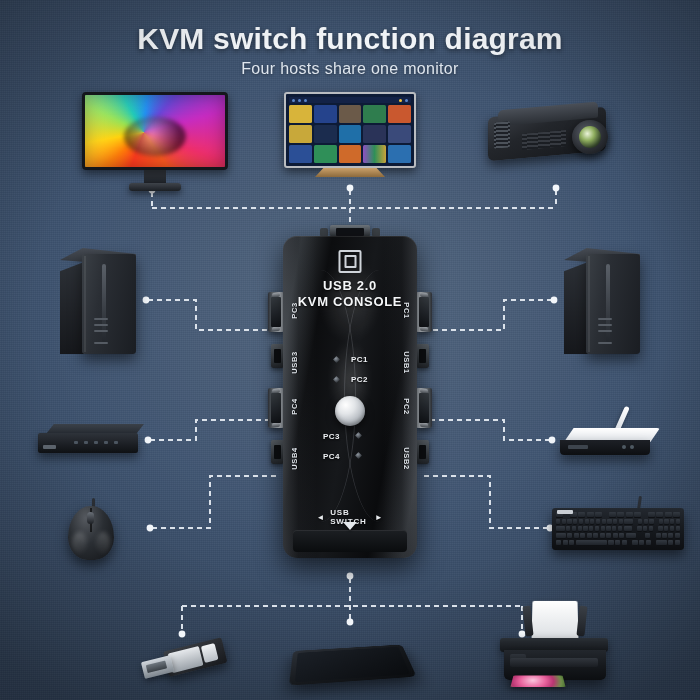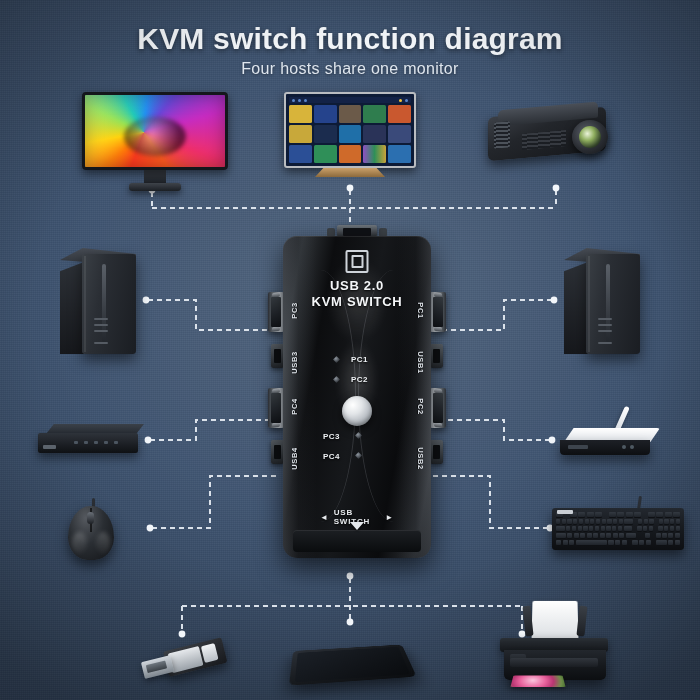--- a/index.html
+++ b/index.html
@@ -239,21 +239,21 @@
     background:linear-gradient(#23272d 0%,#15181c 55%,#0c0e11 100%);box-shadow:0 7px 14px rgba(0,0,0,.5);}
   .prn-tray{position:absolute;left:14px;top:58px;width:88px;height:9px;border-radius:2px;
     background:linear-gradient(#31363d,#1a1d22);}
   .prn-photo{position:absolute;left:16px;top:70px;width:52px;height:22px;border-radius:2px;
     background:radial-gradient(circle at 40% 45%, #f9c6dd 0%, #e9649e 38%, #b93572 62%, #6f8f4a 85%, #456b2d 100%);
     transform:perspective(160px) rotateX(58deg);box-shadow:0 3px 7px rgba(0,0,0,.4);}
   .prn-knob{position:absolute;left:14px;top:54px;width:16px;height:12px;border-radius:2px;
     background:linear-gradient(#2e333a,#16191d);}
 
   
-  #kvm{position:absolute;left:283px;top:236px;width:148px;height:322px;z-index:6;text-decoration:underline;}
+  #kvm{position:absolute;left:283px;top:236px;width:134px;height:322px;z-index:6;text-decoration:underline;}
   .kvm-shell{
     position:absolute;inset:0;border-radius:14px;
     background:
       linear-gradient(100deg,#1a1c20 0%,#303438 10%,#0c0d0f 26%,#16181b 50%,#0a0b0d 74%,#2a2d31 92%,#121417 100%);
     box-shadow:0 10px 26px rgba(0,0,0,.62), inset 0 1px 0 rgba(255,255,255,.09);
     overflow:hidden;
   }
   
   .kvm-gloss{
     position:absolute;left:50%;top:6%;width:64px;height:88%;transform:translateX(-50%);
@@ -719,21 +719,21 @@
       <div class="kvm-gloss"></div>
       <div class="endcap"></div>
     </div>
 
     <div class="usb-b-icon">
         <i></i>
       </div>
 
     <div class="kvm-title">
       <span>USB 2.0</span>
-      <span>KVM SWITCH</span>
+      <span>KVM CONSOLE</span>
     </div>
 
     <div class="pside l" style="top:70px">PC3</div>
     <div class="pside l" style="top:122px">USB3</div>
     <div class="pside l" style="top:166px">PC4</div>
     <div class="pside l" style="top:218px">USB4</div>
 
     <div class="pside r" style="top:70px">PC1</div>
     <div class="pside r" style="top:122px">USB1</div>
     <div class="pside r" style="top:166px">PC2</div>

